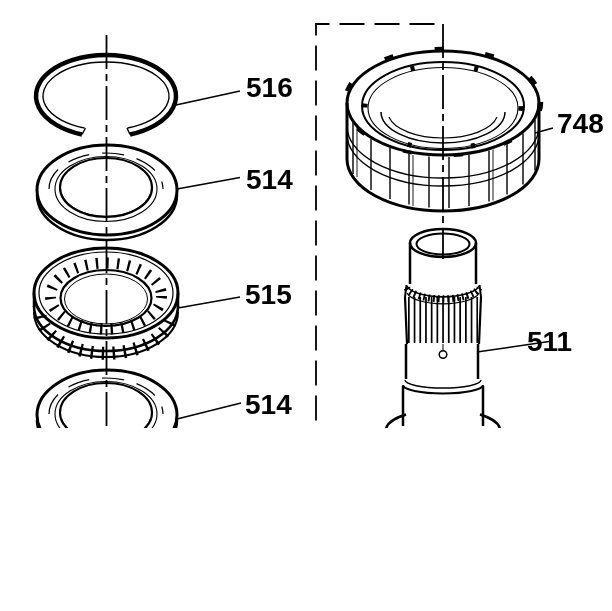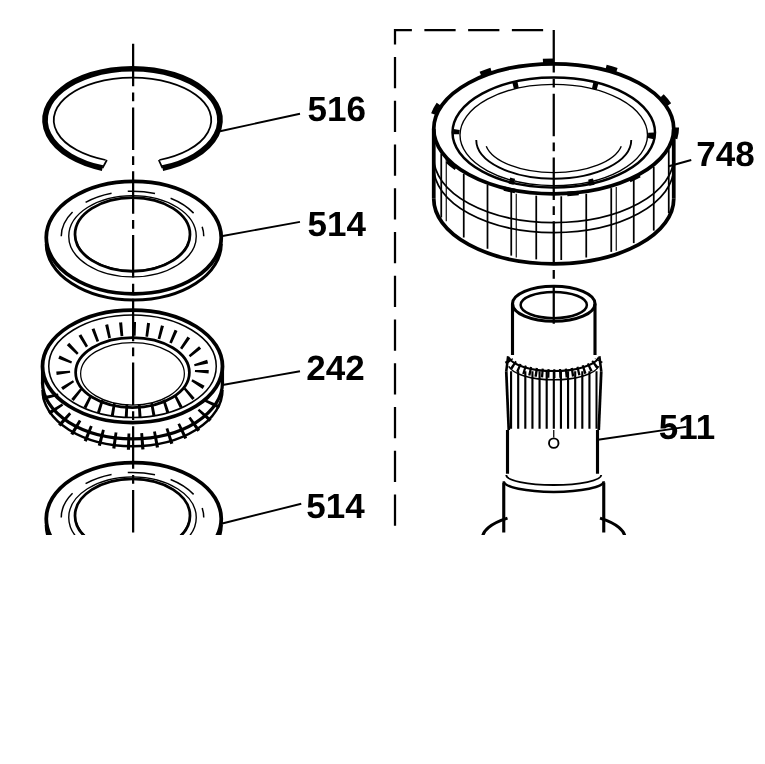--- a/index.html
+++ b/index.html
@@ -176,18 +176,18 @@
     <path d="M 177 189 L 240 177.5"></path>
     <path d="M 178 308 L 240 297"></path>
     <path d="M 177 419 L 241 403"></path>
     <path d="M 535 133 L 553 128"></path>
     <path d="M 477 352 L 549 341.5"></path>
   </g>
 </svg>
 
 <div class="callout" style="left:246px;top:74px">516</div>
 <div class="callout" style="left:246px;top:166px">514</div>
-<div class="callout" style="left:245px;top:281px">242</div>
+<div class="callout" style="left:245px;top:281px">515</div>
 <div class="callout" style="left:245px;top:391px">514</div>
 <div class="callout" style="left:557px;top:110px">748</div>
 <div class="callout" style="left:527px;top:328px">511</div>
 
 </div>
 
 </body></html>

